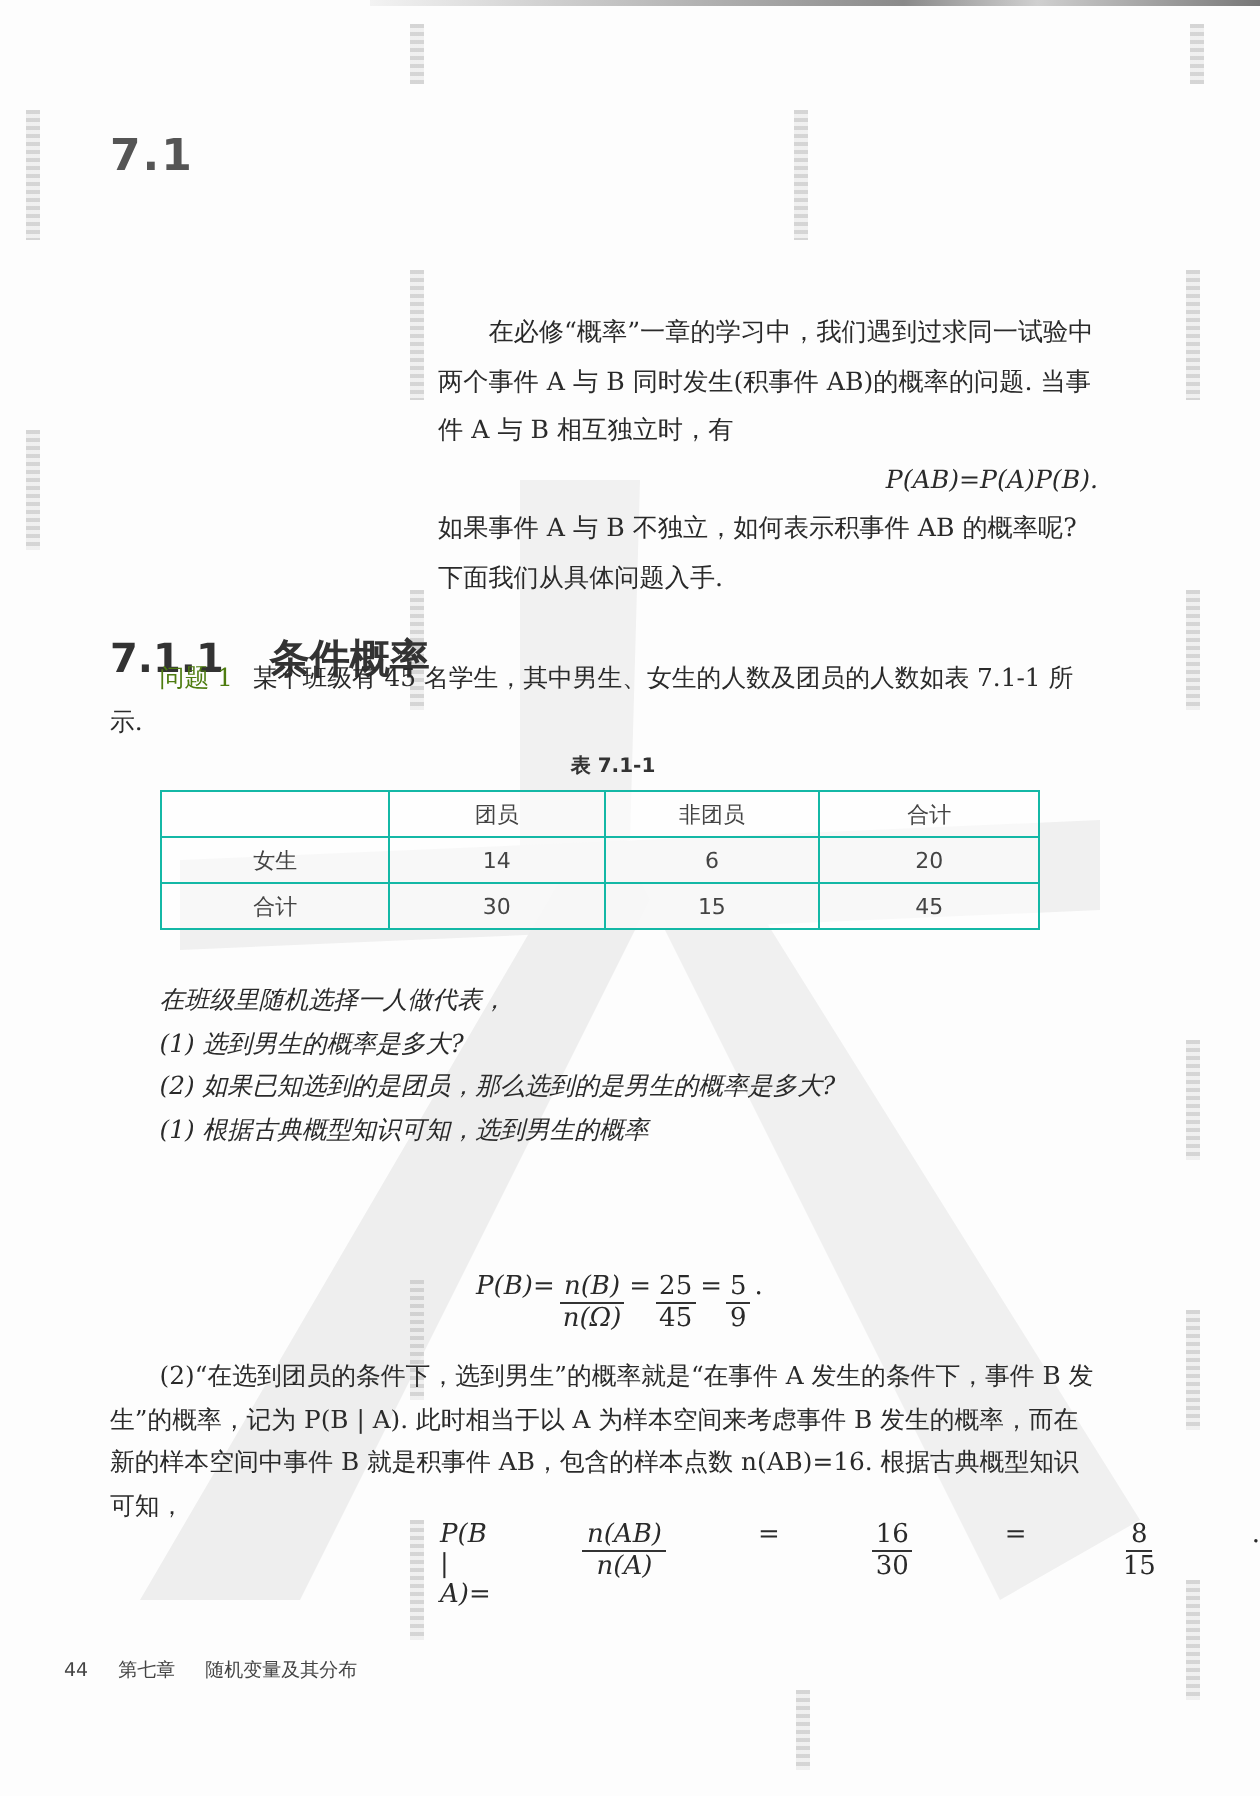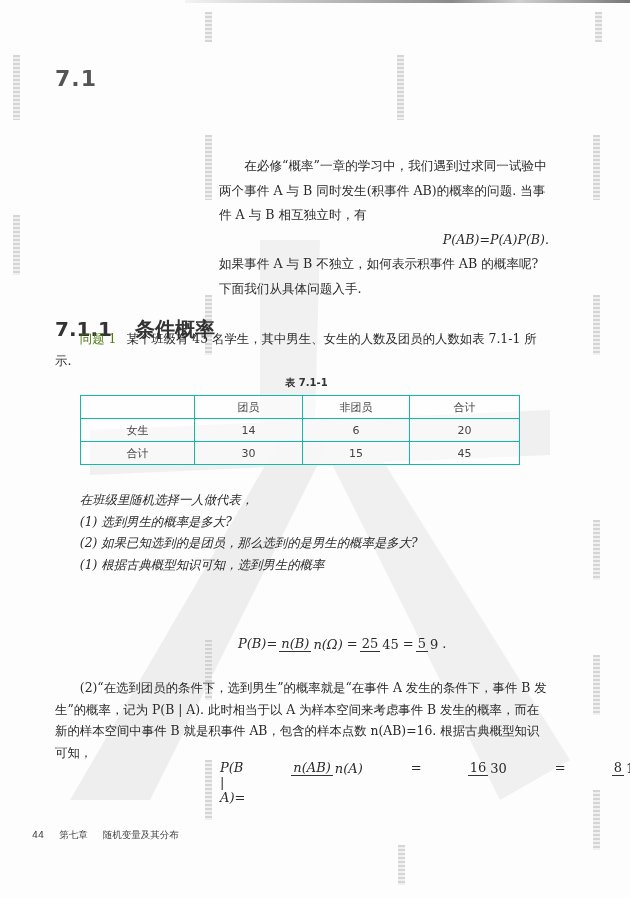--- a/index.html
+++ b/index.html
@@ -115,21 +115,21 @@
       padding: 0;
     }
     table.data-table { border: 1.5px solid #555; }
     .formula {
       position: absolute;
       font-size: 13px;
       display: flex; align-items: flex-start;
       font-family: "DejaVu Serif", "Liberation Serif", serif;
     }
     .frac {
-      display: inline-flex; flex-direction: row; align-items: center;
+      display: inline-flex; flex-direction: column; align-items: center;
       margin: 0 2px;
       vertical-align: middle;
     }
     .frac .num { border-bottom: 1px solid #333; padding: 0 2px; line-height: 15px; }
     .frac .den { padding: 0 2px; line-height: 15px; }
     .it { font-style: italic; }
     .footer {
       position: absolute;
       left: 32px; top: 829px;
       font-family: "DejaVu Sans", "Liberation Sans", sans-serif;

